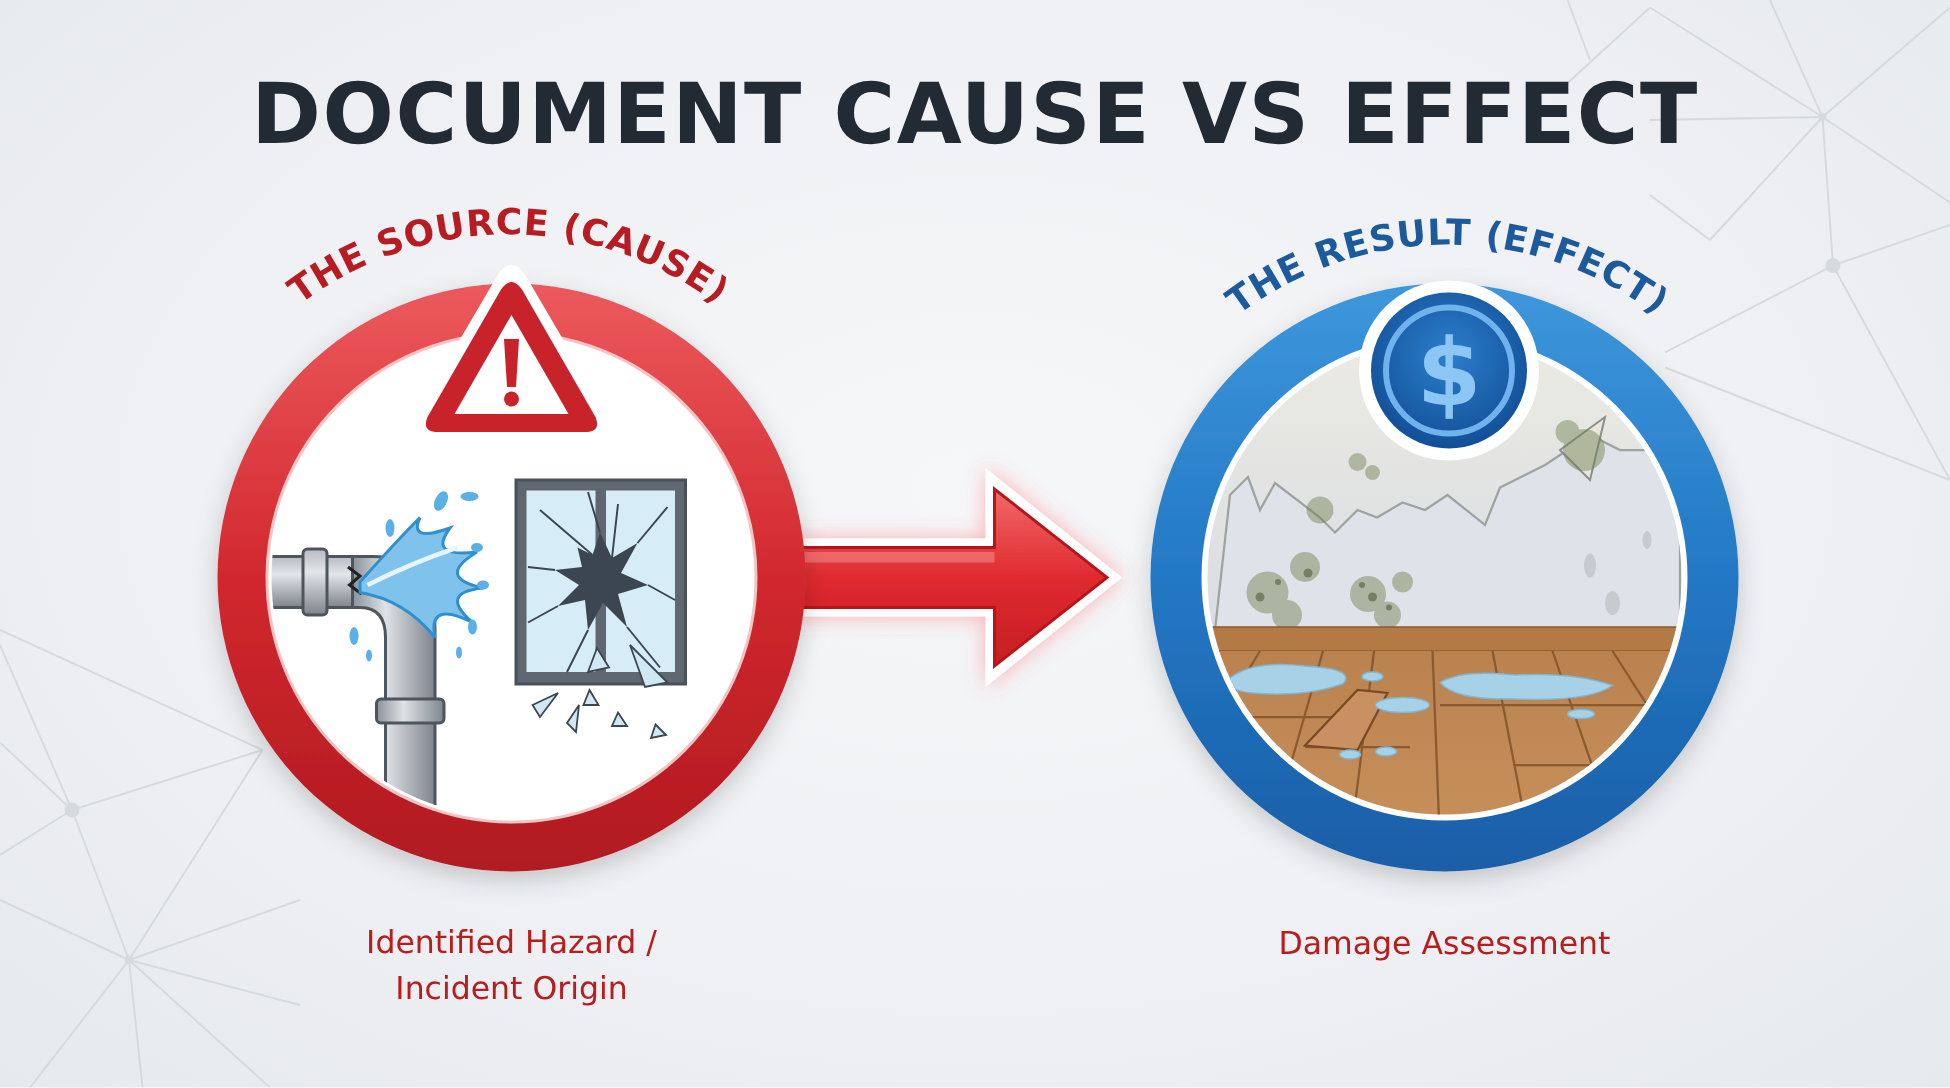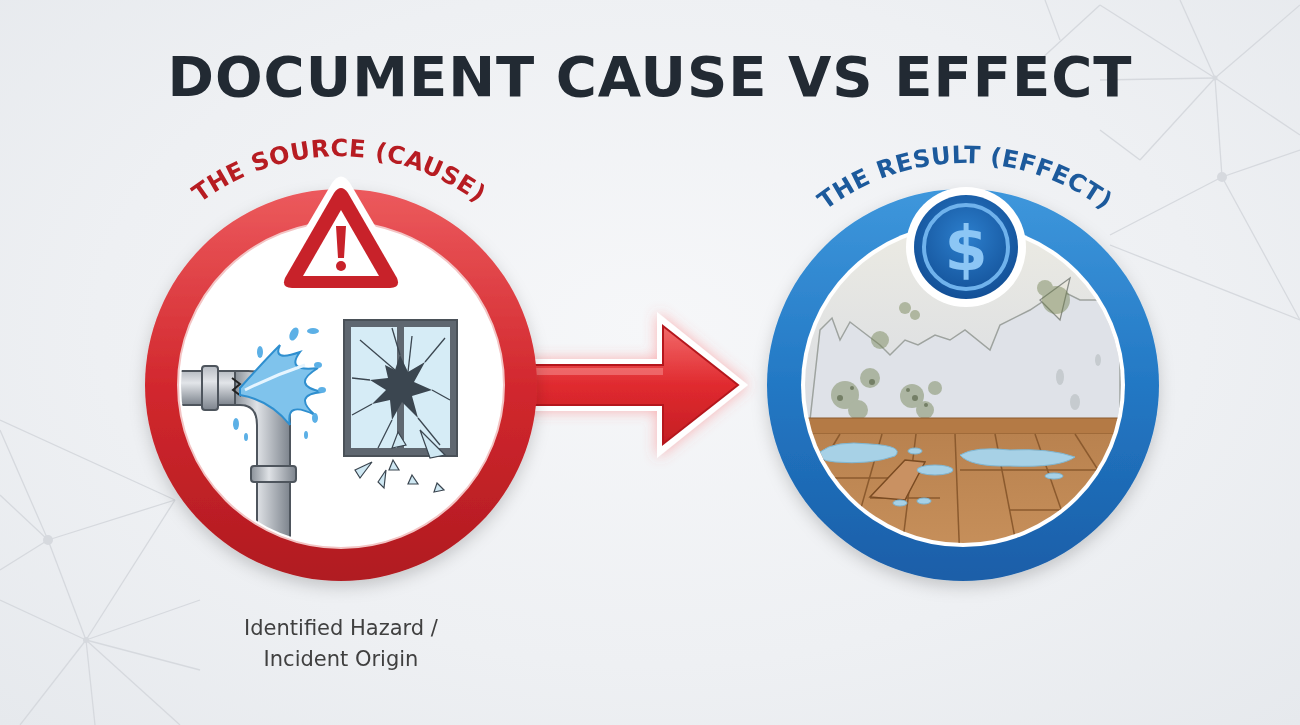--- a/index.html
+++ b/index.html
@@ -10,21 +10,21 @@
   }
   .bg-net { position:absolute; left:0; top:0; width:1300px; height:725px; }
   .title {
     position:absolute; left:0; width:1300px; top:44px; text-align:center;
     font-family:"DejaVu Sans", sans-serif; font-weight:bold; font-size:56px;
     letter-spacing:1px; color:#222a33;
   }
   .diagram { position:absolute; left:0; top:0; width:1300px; height:725px; }
   .caption {
     position:absolute; text-align:center; font-family:"DejaVu Sans", sans-serif;
-    font-size:21px; line-height:31px; color:#404040; width:320px;
+    font-size:21px; line-height:31px; color:#b91c1c; width:320px;
   }
   .caption-left { left:181px; top:613px; }
   .caption-right { left:803px; top:614px; }
 </style>
 </head>
 <body>
 
 <svg class="bg-net" viewBox="0 0 1300 725">
   <g stroke="#d6d9de" stroke-width="1.3" fill="none">
     <line x1="0" y1="420" x2="175" y2="500"></line>
@@ -266,13 +266,14 @@
       <textPath href="#arcRight" startOffset="50%" text-anchor="middle">THE RESULT (EFFECT)</textPath>
     </text>
   </g>
 </svg>
 
 <div class="caption caption-left">
   <div>Identified Hazard /</div>
   <div>Incident Origin</div>
 </div>
 <div class="caption caption-right">
+  <div>Damage Assessment</div>
 </div>
 
 </body></html>

